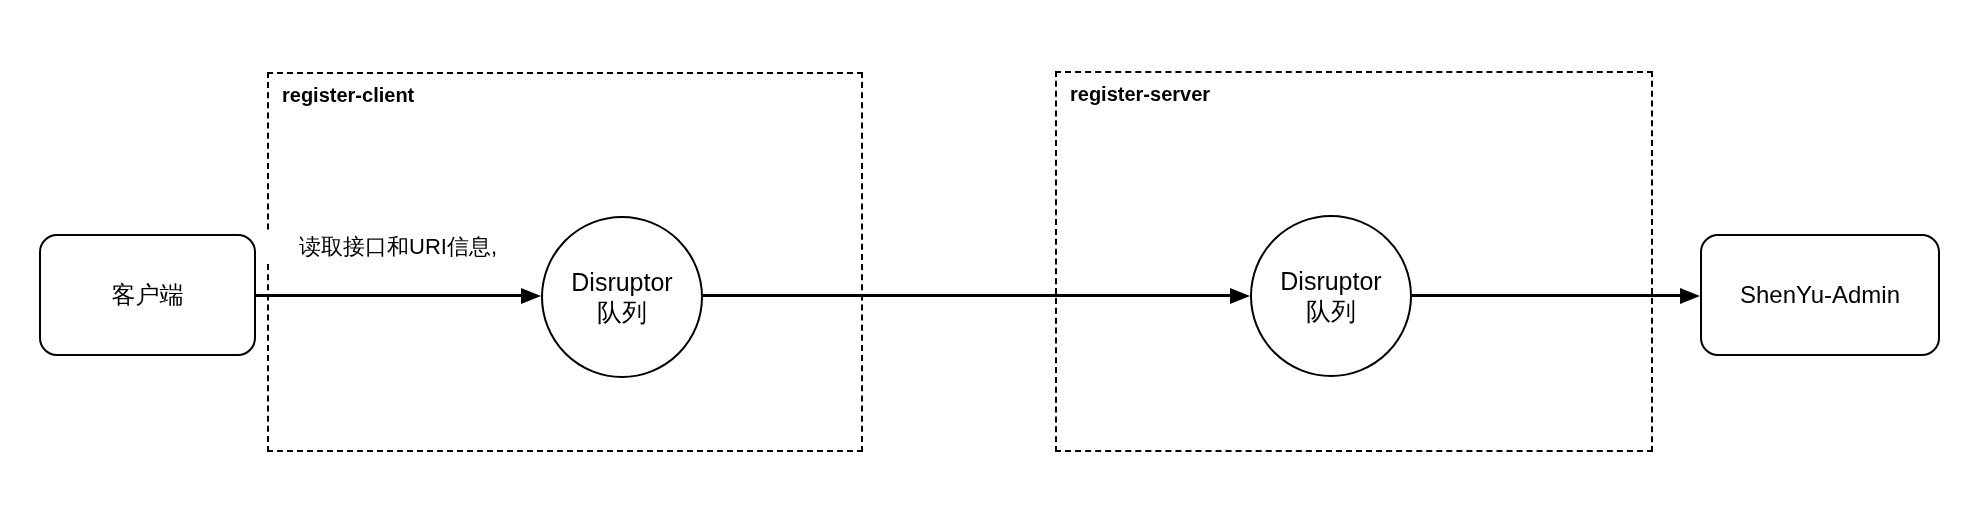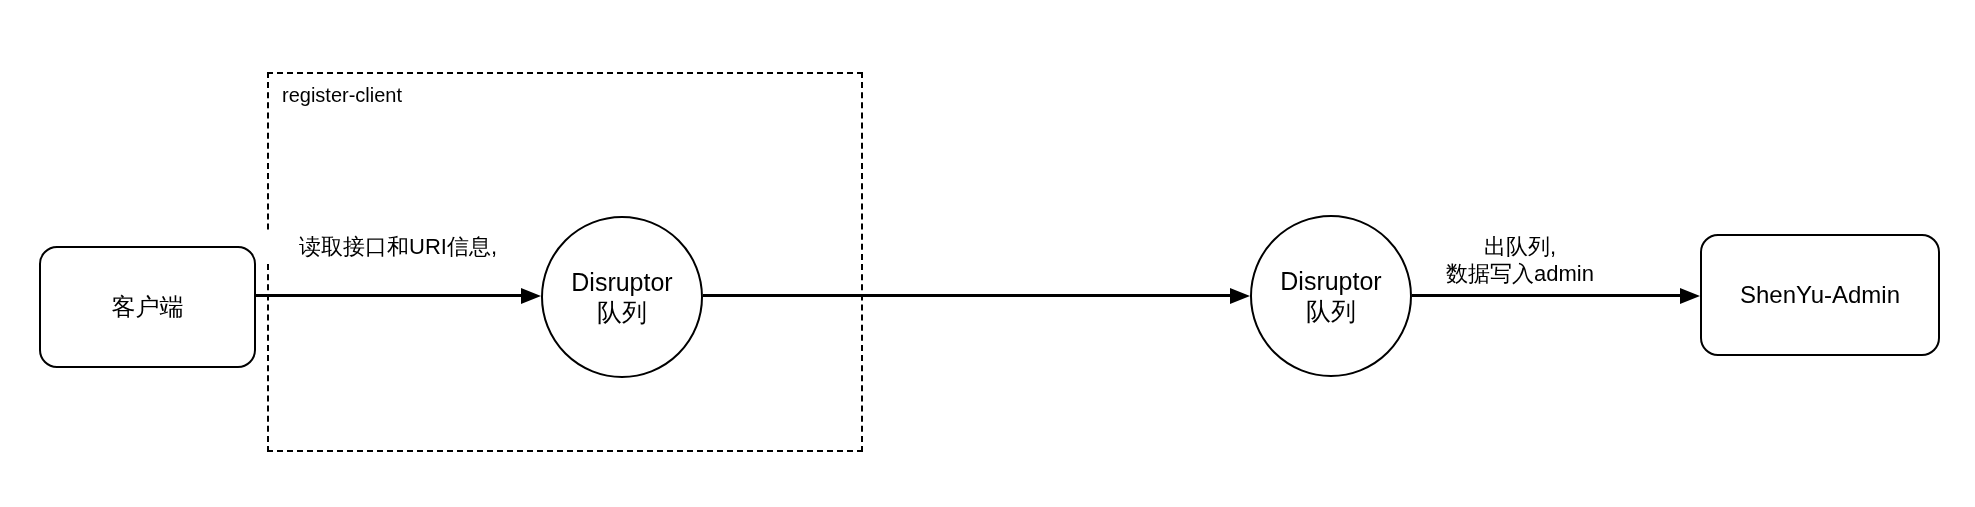--- a/index.html
+++ b/index.html
@@ -15,20 +15,21 @@
     height: 507px;
     background: #ffffff;
     overflow: hidden;
   }
   
   .group {
     position: absolute;
     border: 2px dashed #000000;
     box-sizing: border-box;
     background: transparent;
+    font-weight: bold;
   }
   .group-register-client { left: 267px; top: 72px;  width: 596px; height: 380px; }
   .group-register-server { left: 1055px; top: 71px; width: 598px; height: 381px; }
   .group-label {
     position: absolute;
     left: 13px;
     top: 9px;
     font-size: 20px;
     line-height: 24px;
     white-space: nowrap;
@@ -39,21 +40,21 @@
     border: 2.5px solid #000000;
     border-radius: 18px;
     box-sizing: border-box;
     background: #ffffff;
     display: flex;
     align-items: center;
     justify-content: center;
     font-size: 24px;
     text-align: center;
   }
-  .node-client { left: 39px;   top: 234px; width: 217px; height: 122px; margin-top: 12px; }
+  .node-client { left: 39px;   top: 234px; width: 217px; height: 122px; }
   .node-admin  { left: 1700px; top: 234px; width: 240px; height: 122px; }
   
   .node-circle {
     position: absolute;
     border: 2.5px solid #000000;
     border-radius: 50%;
     box-sizing: border-box;
     background: #ffffff;
     display: flex;
     flex-direction: column;
@@ -102,36 +103,35 @@
 </style>
 </head>
 <body>
 
 <div class="canvas">
 
   <div class="group group-register-client">
     <span class="group-label">register-client</span>
   </div>
 
+  <div class="group group-register-server">
+    <span class="group-label">register-server</span>
+  </div>
 
   <div class="edge-line edge-line-1"></div>
   <div class="arrowhead arrowhead-1"></div>
   <div class="edge-label edge-label-1">
     <span>读取接口和URI信息,</span>
   </div>
 
   <div class="edge-line edge-line-2"></div>
   <div class="arrowhead arrowhead-2"></div>
 
   <div class="edge-line edge-line-3"></div>
   <div class="arrowhead arrowhead-3"></div>
-  <div class="edge-label edge-label-3">
-    <span>出队列,</span>
-    <span>数据写入admin</span>
-  </div>
 
   <div class="node-rect node-client">
     <span>客户端</span>
   </div>
 
   <div class="node-circle node-circle-1">
     <span>Disruptor</span>
     <span>队列</span>
   </div>
 

